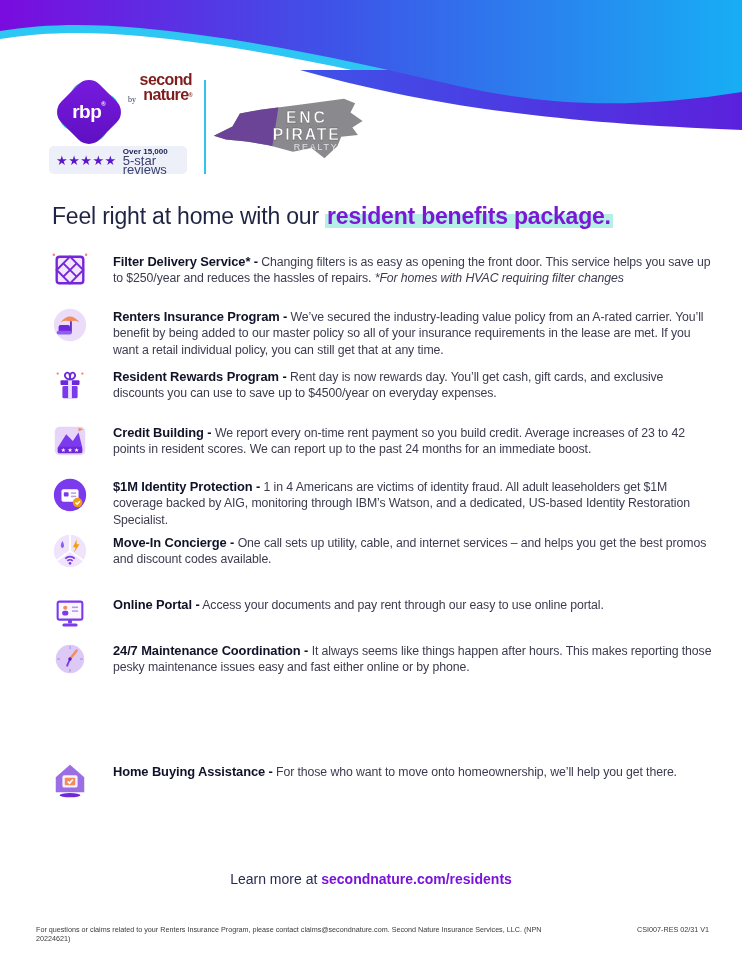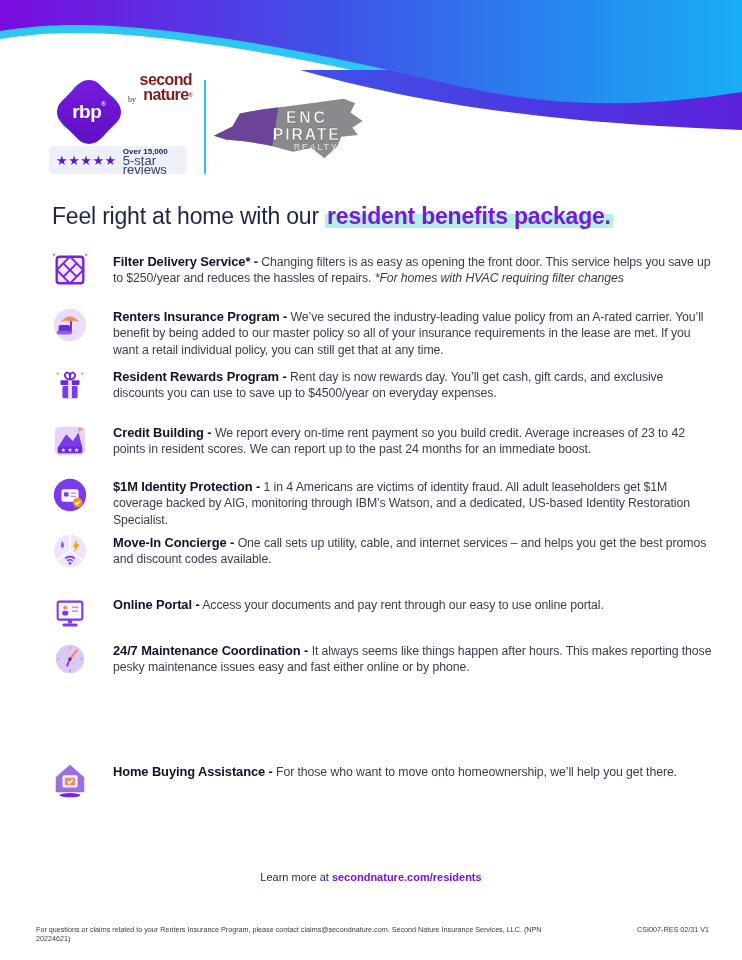--- a/index.html
+++ b/index.html
@@ -33,21 +33,21 @@
   .title .hl{color:#7C17D6;font-weight:bold;
          background:linear-gradient(180deg,transparent 42%,#B5F0E6 42%,#B5F0E6 96%,transparent 96%);
          padding:0 2px;}
   
   .benefit{position:absolute;left:51px;display:flex;gap:24px;width:662px;}
   .bicon{width:38px;height:38px;flex:0 0 38px;margin-top:-2px;}
   .btext{font-size:12.3px;line-height:16.3px;color:#3C3C50;letter-spacing:-.1px;padding-top:1px;}
   .btext b{color:#101228;font-size:12.9px;}
   .note{font-style:italic;}
   
-  .learn{position:absolute;left:0;top:871px;width:742px;text-align:center;font-size:11px;color:#262B52;}
+  .learn{position:absolute;left:0;top:871px;width:742px;text-align:center;font-size:14px;color:#262B52;}
   .learn a{color:#7A12DB;font-weight:bold;text-decoration:none;}
   .fine-left{position:absolute;left:36px;top:925px;width:530px;font-size:7.2px;color:#3A3A3A;}
   .fine-right{position:absolute;right:33px;top:925px;font-size:7.2px;color:#3A3A3A;}
 </style>
 </head>
 <body>
 
 <div class="page">
 
   <svg class="wave" viewBox="0 0 742 150" aria-hidden="true">

